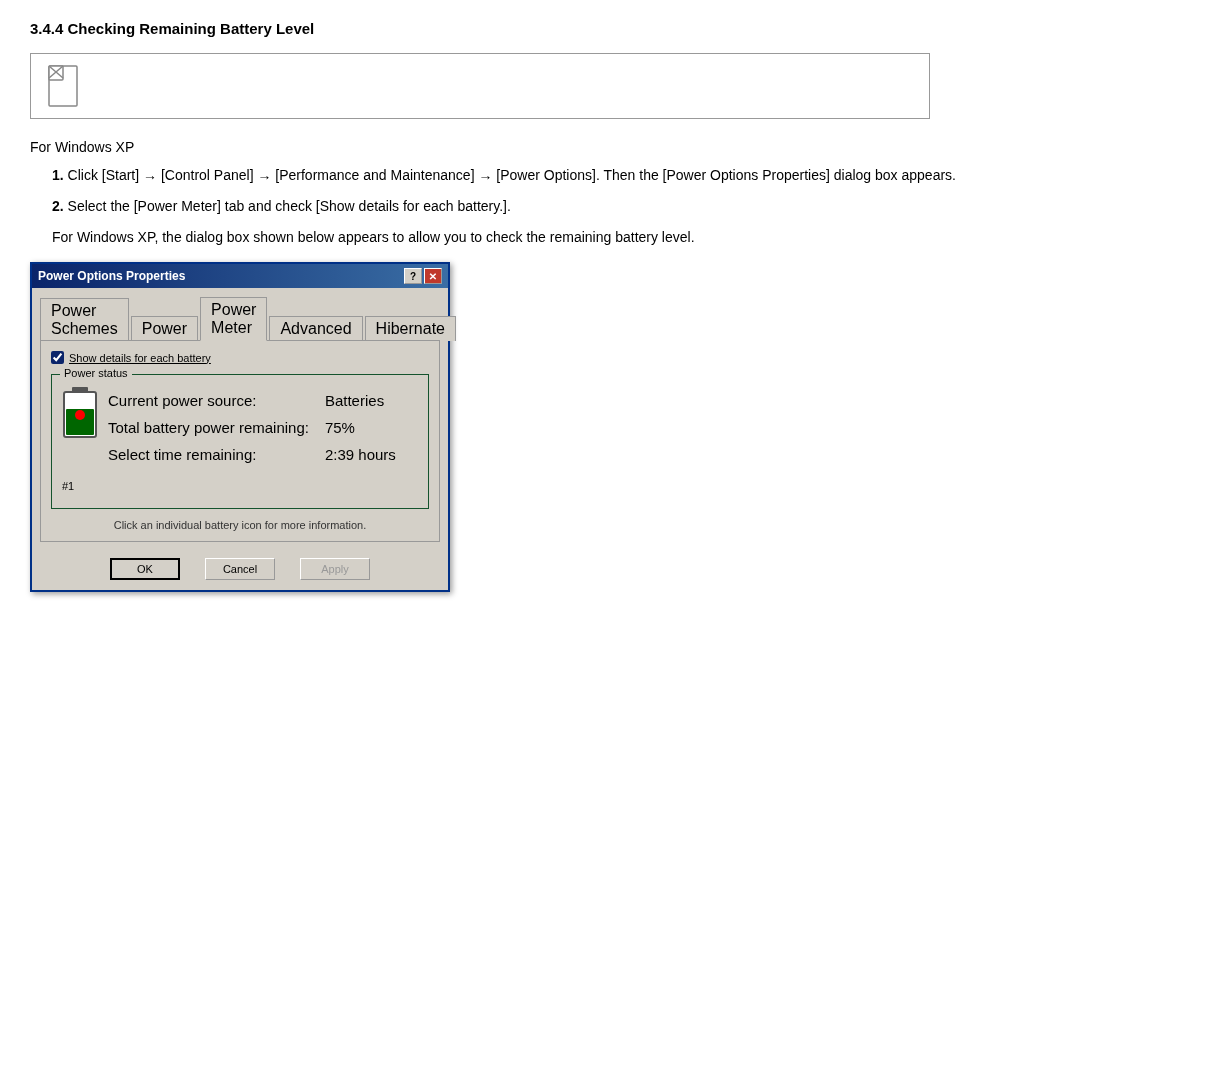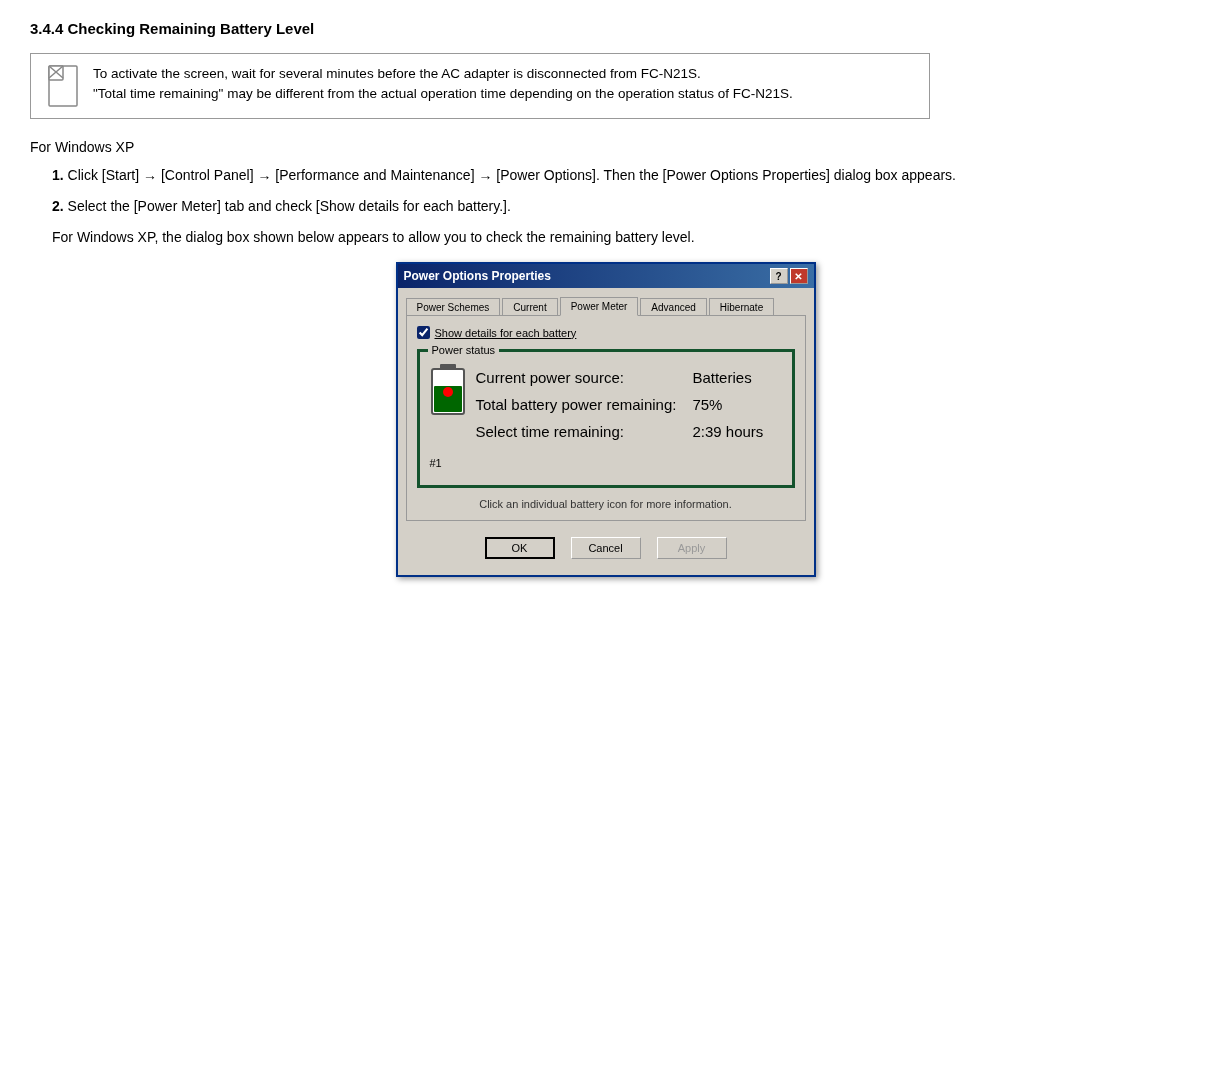--- a/index.html
+++ b/index.html
@@ -48,21 +48,21 @@
       font-size: 14px;
     }
     .step-desc {
       margin-left: 22px;
       margin-bottom: 14px;
       font-size: 14px;
       line-height: 1.5;
     }
     .dialog-wrapper {
       display: flex;
-      justify-content: center;
+      justify-content: flex-start;
       margin-bottom: 10px;
     }
     
     .dialog {
       width: 420px;
       border: 2px solid #003087;
       background: #d4d0c8;
       font-family: Tahoma, Arial, sans-serif;
       font-size: 11px;
       box-shadow: 2px 2px 6px rgba(0,0,0,0.4);
@@ -111,21 +111,21 @@
       display: flex;
       gap: 2px;
       margin-bottom: 0;
       align-items: flex-end;
     }
     .tab {
       background: #d4d0c8;
       border: 1px solid #999;
       border-bottom: none;
       padding: 3px 10px;
-      font-size: 10px;
+      font-size: 16px;
       cursor: pointer;
       position: relative;
       top: 1px;
     }
     .tab.active {
       background: #d4d0c8;
       border-bottom: 1px solid #d4d0c8;
       z-index: 2;
       font-weight: normal;
     }
@@ -143,21 +143,21 @@
     }
     .checkbox-row input[type=checkbox] {
       margin-right: 5px;
       accent-color: #0a246a;
     }
     .checkbox-label {
       text-decoration: underline;
       font-size: 11px;
     }
     .group-box {
-      border: 3px solid #14532d;
+      border: 1px solid #14532d;
       padding: 8px 10px 12px 10px;
       margin-bottom: 10px;
       position: relative;
     }
     .group-box-title {
       position: absolute;
       top: -8px;
       left: 8px;
       background: #d4d0c8;
       padding: 0 4px;
@@ -201,22 +201,22 @@
     }
     .info-text {
       font-size: 11px;
       margin-top: 8px;
       text-align: center;
       color: #333;
     }
     .dialog-buttons {
       display: flex;
       justify-content: center;
-      gap: 16px;
-      padding: 8px 8px 16px 8px;
+      gap: 25px;
+      padding: 8px 8px 10px 8px;
     }
     .dlg-btn {
       min-width: 70px;
       padding: 3px 10px;
       font-size: 11px;
       background: #d4d0c8;
       border: 1px solid #999;
       border-top-color: #fff;
       border-left-color: #fff;
       cursor: pointer;
@@ -240,24 +240,20 @@
 <h2>3.4.4  Checking Remaining Battery Level</h2>
 
 <div class="note-box">
   <div class="note-icon">
     <svg width="36" height="44" viewBox="0 0 36 44">
       <rect x="4" y="2" width="28" height="40" rx="1" fill="white" stroke="#888" stroke-width="1.5"></rect>
       <rect x="4" y="2" width="14" height="14" rx="1" fill="white" stroke="#888" stroke-width="1.5"></rect>
       <line x1="4" y1="14" x2="18" y2="2" stroke="#888" stroke-width="1.5"></line>
       <line x1="4" y1="2" x2="18" y2="14" stroke="#888" stroke-width="1.5"></line>
     </svg>
-  </div>
-  <div class="note-text">
-    <span>To activate the screen, wait for several minutes before the AC adapter is disconnected from FC-N21S.</span><br>
-    <span>"Total time remaining" may be different from the actual operation time depending on the operation status of FC-N21S.</span>
   </div>
 </div>
 
 <p class="section-label">For Windows XP</p>
 
 <ol style="list-style: none; counter-reset: none;">
   <li>
     <strong>1.</strong>
     <span>Click [Start] → [Control Panel] → [Performance and Maintenance] → [Power Options]. Then the [Power Options Properties] dialog box appears.</span>
   </li>
@@ -277,21 +273,21 @@
       <div class="dialog-titlebar-buttons">
         <div class="title-btn help-btn">?</div>
         <div class="title-btn close-btn">✕</div>
       </div>
     </div>
 
     <div class="dialog-body">
 
       <div class="tabs">
         <div class="tab">Power Schemes</div>
-        <div class="tab">Current</div>
+        <div class="tab">Power</div>
         <div class="tab active">Power Meter</div>
         <div class="tab">Advanced</div>
         <div class="tab">Hibernate</div>
       </div>
 
       <div class="tab-content">
 
         <div class="checkbox-row">
           <input type="checkbox" checked="" style="">
           <span class="checkbox-label">Show details for each battery</span>

